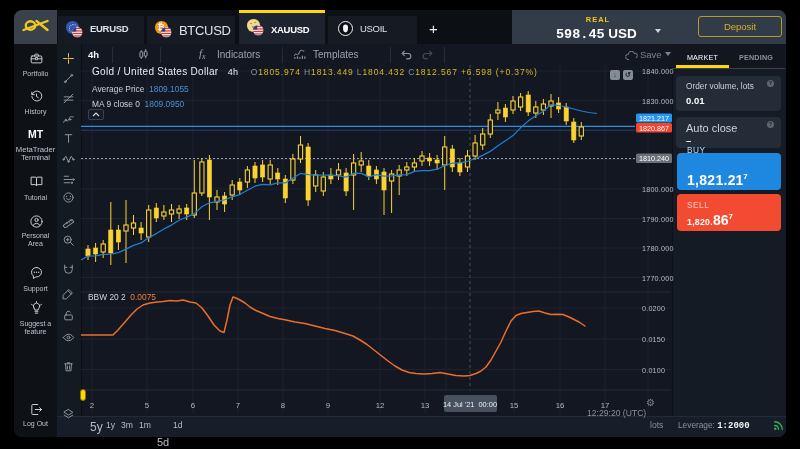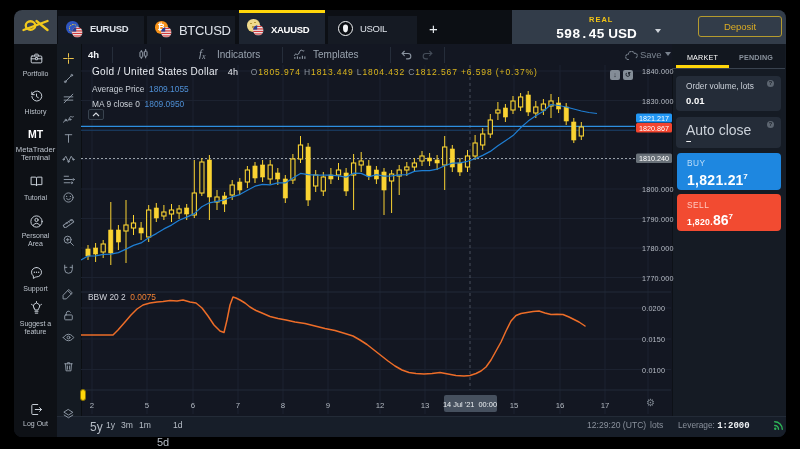--- a/index.html
+++ b/index.html
@@ -76,21 +76,21 @@
 <rect width="8" height="8.7" fill="#2b3f8e"></rect>
     </g>
   </svg>
 <div style="position:absolute;left:271px;top:24px;color:#ffffff;font-size:9.5px;letter-spacing:-0.3px;font-weight:bold">XAUUSD</div>
 <div style="position:absolute;left:328px;top:16px;width:89px;height:28px;background:#151a23"></div>
 <div style="position:absolute;left:338px;top:21px;width:15px;height:15px;border-radius:50%;background:#0b0e13;border:1.5px solid #f2f4f6;box-sizing:border-box"></div>
 <div style="position:absolute;left:343px;top:24.5px;width:5px;height:7.5px;background:#f2f4f6;border-radius:50% 50% 50% 50%/ 62% 62% 38% 38%;transform:rotate(180deg)"></div>
 <div style="position:absolute;left:360px;top:23px;color:#dde2e9;font-size:9.5px;letter-spacing:-0.3px;font-weight:normal">USOIL</div>
 <div style="position:absolute;left:429px;top:20px;color:#e8ecf0;font-size:15px;font-weight:300">+</div>
 <div style="position:absolute;left:512px;top:10px;width:274px;height:34px;background:#323c49;border-top-right-radius:8px"></div>
-<div style="position:absolute;left:589px;top:14.5px;width:60px;text-align:left;color:#f3c515;font-size:7.5px;font-weight:bold;letter-spacing:1px">REAL</div>
+<div style="position:absolute;left:568px;top:14.5px;width:60px;text-align:center;color:#f3c515;font-size:7.5px;font-weight:bold;letter-spacing:1px">REAL</div>
 <div style="position:absolute;left:556px;top:26px;color:#fff;font-size:13.5px;font-weight:bold;font-family:'Liberation Mono',monospace">598.45<span style="font-family:'Liberation Sans',sans-serif"> USD</span></div>
 <div style="position:absolute;left:655px;top:29px;width:0;height:0;border-left:3.5px solid transparent;border-right:3.5px solid transparent;border-top:4px solid #cfd4da"></div>
 <div style="position:absolute;left:698px;top:16px;width:84px;height:21px;border:1px solid #b59b2e;border-radius:3px;color:#ddad24;font-size:9.5px;text-align:center;line-height:20px;box-sizing:border-box">Deposit</div>
 <div id="sb">
     <div style="position:absolute;left:28.5px;top:51px"><svg width="15" height="15" viewBox="0 0 24 24" fill="none" stroke="#c7ced6" stroke-width="1.6" stroke-linecap="round" stroke-linejoin="round">
         <rect x="3.5" y="8" width="17" height="11" rx="1.5"></rect>
         <path d="M9 8V6.5A1.5 1.5 0 0 1 10.5 5h3A1.5 1.5 0 0 1 15 6.5V8"></path>
         <path d="M3.5 12.5h6m5 0h6M10.5 11v3h3v-3z"></path>
       </svg></div>
     <div style="position:absolute;left:14px;top:70px;width:43px;text-align:center;color:#bdc4cd;font-size:7px;line-height:7.8px">Portfolio</div>
@@ -442,35 +442,35 @@
 <div style="position:absolute;left:623px;top:70px;width:10px;height:10px;background:#848d97;border-radius:2px;color:#1c222b;font-size:7px;font-weight:bold;text-align:center;line-height:10px">↺</div>
 <div style="position:absolute;left:672px;top:44px;width:113px;height:24px;background:#12171f;border-bottom:1px solid #39424e"></div>
 <div style="position:absolute;left:676px;top:53px;width:53px;text-align:center;color:#fff;font-size:7.2px;font-weight:normal;letter-spacing:0.2px">MARKET</div>
 <div style="position:absolute;left:676px;top:65px;width:53px;height:2.5px;background:#ffd60a"></div>
 <div style="position:absolute;left:733px;top:53px;width:46px;text-align:center;color:#8a929d;font-size:7.2px;font-weight:bold;letter-spacing:0.2px">PENDING</div>
 <div style="position:absolute;left:676px;top:76px;width:105px;height:35px;background:#242c38;border-radius:4px"></div>
 <div style="position:absolute;left:686px;top:81px;color:#ccd2da;font-size:8.3px">Order volume, lots</div>
 <div style="position:absolute;left:767px;top:80px;width:7px;height:7px;border-radius:50%;background:#5d6671;color:#171d26;font-size:5.5px;font-weight:bold;text-align:center;line-height:7px">?</div>
 <div style="position:absolute;left:686px;top:95px;color:#fff;font-size:9.5px;font-weight:bold">0.01</div>
 <div style="position:absolute;left:676px;top:117px;width:105px;height:31px;background:#242c38;border-radius:4px"></div>
-<div style="position:absolute;left:686px;top:122px;color:#ccd2da;font-size:14px">Auto close</div>
+<div style="position:absolute;left:686px;top:122px;color:#ccd2da;font-size:11px">Auto close</div>
 <div style="position:absolute;left:767px;top:121px;width:7px;height:7px;border-radius:50%;background:#5d6671;color:#171d26;font-size:5.5px;font-weight:bold;text-align:center;line-height:7px">?</div>
 <div style="position:absolute;left:686px;top:135px;color:#fff;font-size:9.5px;font-weight:bold">–</div>
 <div style="position:absolute;left:677px;top:153px;width:104px;height:37px;background:#1e87e0;border-radius:4px"></div>
-<div style="position:absolute;left:687px;top:158px;color:#bcdcf8;font-size:8.3px;letter-spacing:0.5px">BUY</div>
+<div style="position:absolute;left:687px;top:145px;color:#bcdcf8;font-size:8.3px;letter-spacing:0.5px">BUY</div>
 <div style="position:absolute;left:687px;top:169.5px;color:#fff;font-weight:bold;font-size:14px;line-height:14px;white-space:nowrap"><span style="font-size:14px;letter-spacing:0.3px">1,821.</span>21<span style="font-size:8px;vertical-align:5.5px">7</span></div>
 <div style="position:absolute;left:677px;top:193.5px;width:104px;height:37px;background:#f24b31;border-radius:4px"></div>
 <div style="position:absolute;left:687px;top:199.5px;color:#ffc9c0;font-size:8.3px;letter-spacing:0.5px">SELL</div>
 <div style="position:absolute;left:687px;top:210px;color:#fff;font-weight:bold;font-size:14px;line-height:14px;white-space:nowrap"><span style="font-size:8.7px;letter-spacing:0.3px">1,820.</span>86<span style="font-size:8px;vertical-align:5.5px">7</span></div>
 <div style="position:absolute;left:90px;top:420px;color:#b6bdc6;font-size:12px">5y</div>
 <div style="position:absolute;left:106px;top:420px;color:#b6bdc6;font-size:8.6px">1y</div>
 <div style="position:absolute;left:121px;top:420px;color:#b6bdc6;font-size:8.6px">3m</div>
 <div style="position:absolute;left:139px;top:420px;color:#b6bdc6;font-size:8.6px">1m</div>
 <div style="position:absolute;left:157px;top:436px;color:#b6bdc6;font-size:11px">5d</div>
 <div style="position:absolute;left:173px;top:420px;color:#b6bdc6;font-size:8.6px">1d</div>
-<div style="position:absolute;left:587px;top:420px;color:#8a919c;font-size:8.6px">12:29:20 (UTC)</div>
+<div style="position:absolute;left:587px;top:408px;color:#8a919c;font-size:8.6px">12:29:20 (UTC)</div>
 <div style="position:absolute;left:650px;top:420px;color:#8a919c;font-size:8.6px">lots</div>
 <div style="position:absolute;left:678px;top:419.5px;color:#8a919c;font-size:8.3px">Leverage: <span style="color:#eef1f4;font-weight:bold;font-family:'Liberation Mono',monospace;font-size:9px">1:2000</span></div>
 <svg width="13" height="13" viewBox="0 0 24 24" style="position:absolute;left:772px;top:419px" fill="none" stroke="#2eb457" stroke-width="2.6" stroke-linecap="round">
     <path d="M5 12a7 7 0 0 1 7 7M5 5a14 14 0 0 1 14 14"></path>
     <circle cx="6" cy="18" r="2.2" fill="#2eb457" stroke="none"></circle>
   </svg>
 <div style="position:absolute;left:646px;top:397px;color:#7c848e;font-size:10px">⚙</div>
 <div style="position:absolute;left:80px;top:389px;width:6px;height:11.5px;background:#ffd60a;border:1px solid #8a7400;border-radius:3px;box-sizing:border-box"></div>
 </body></html>

